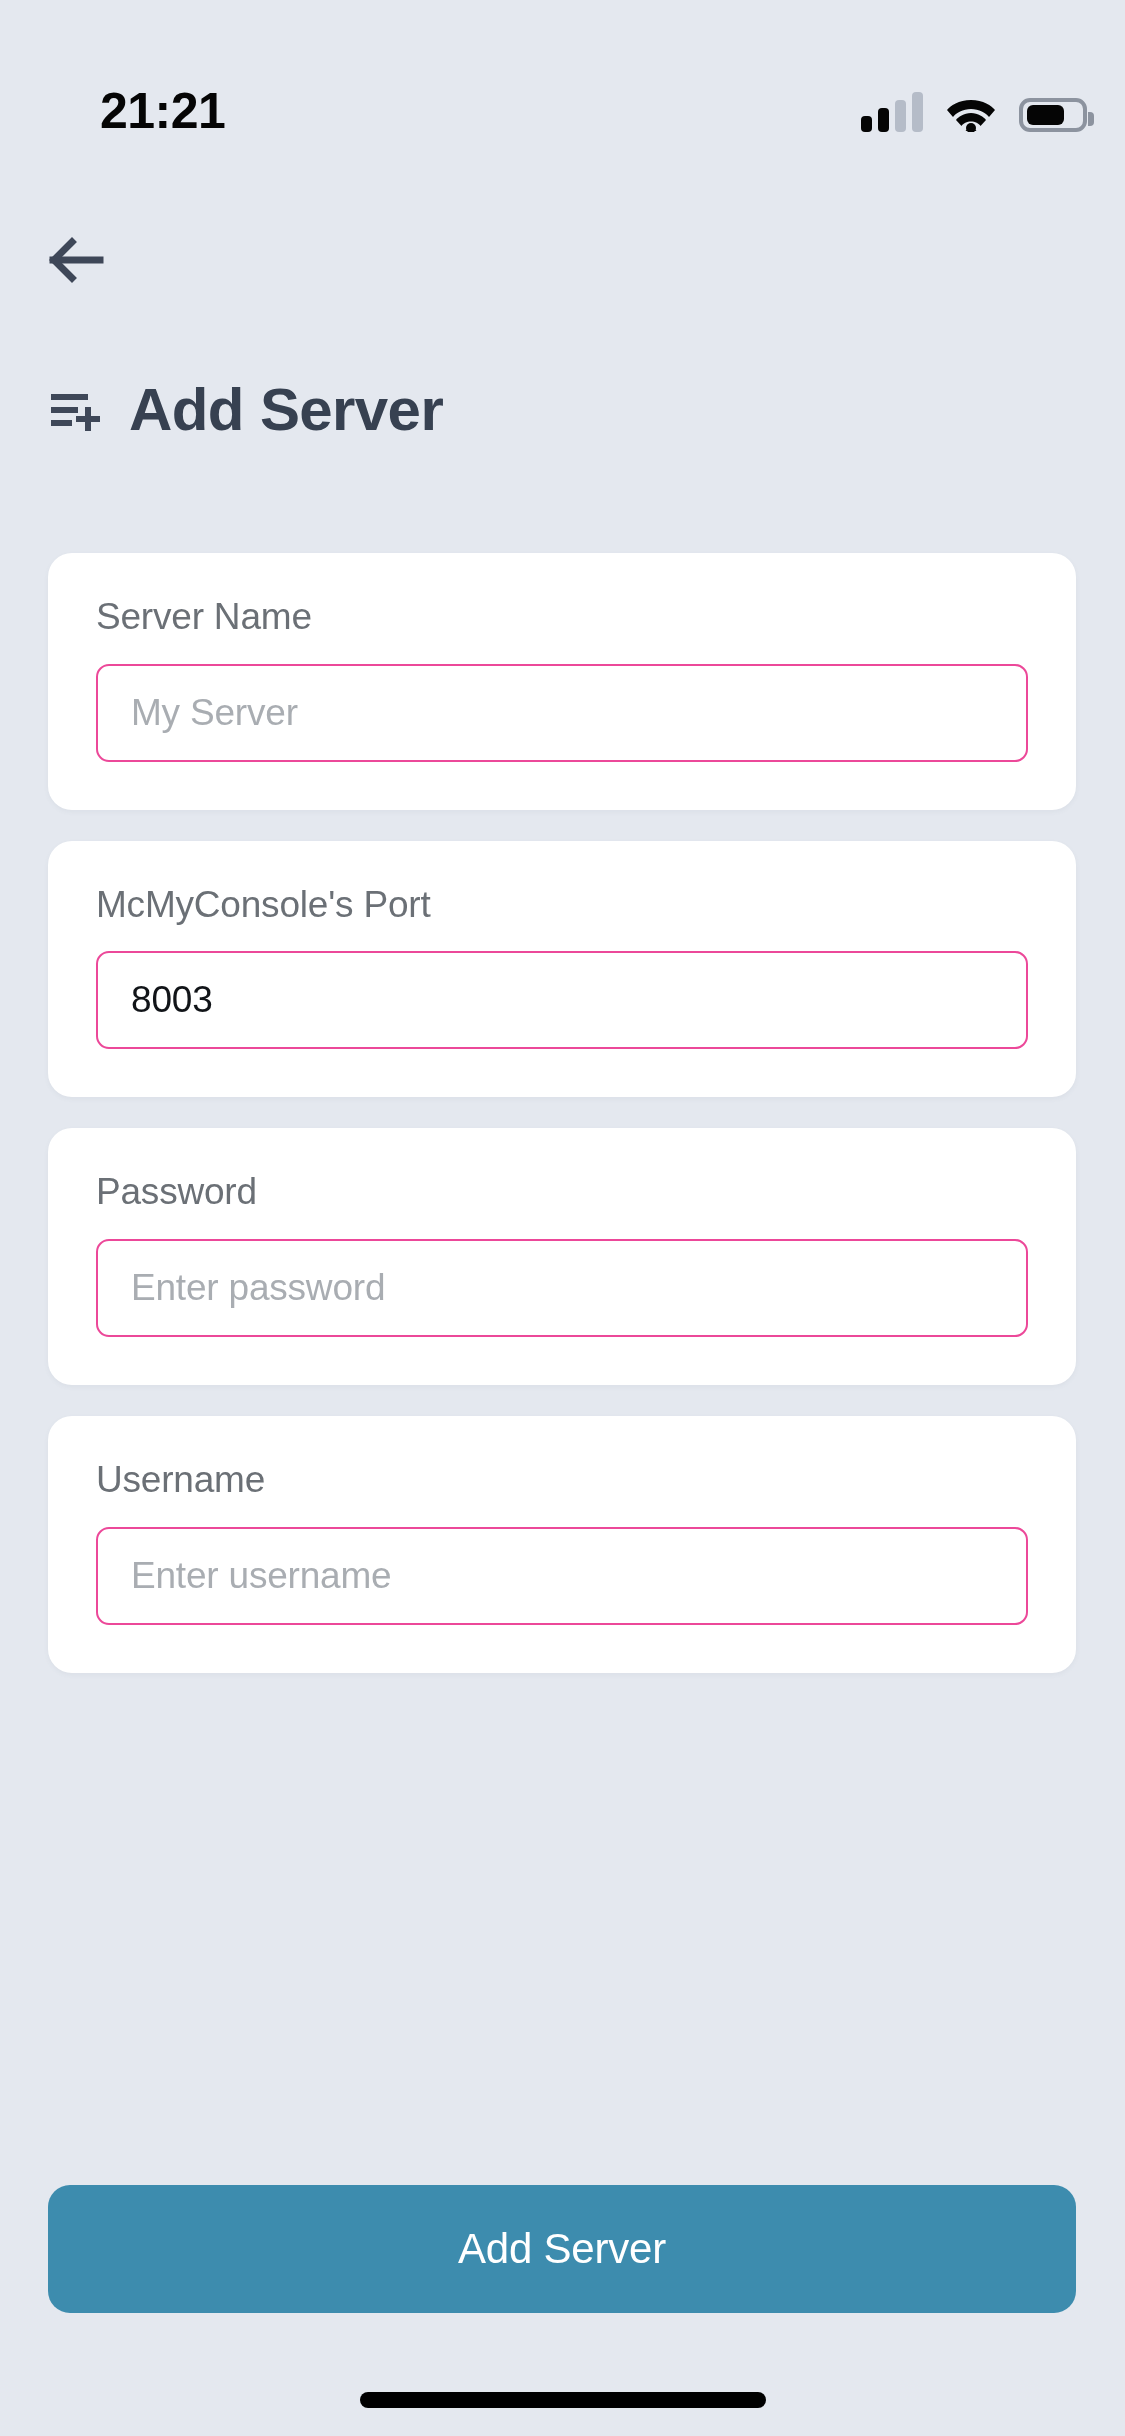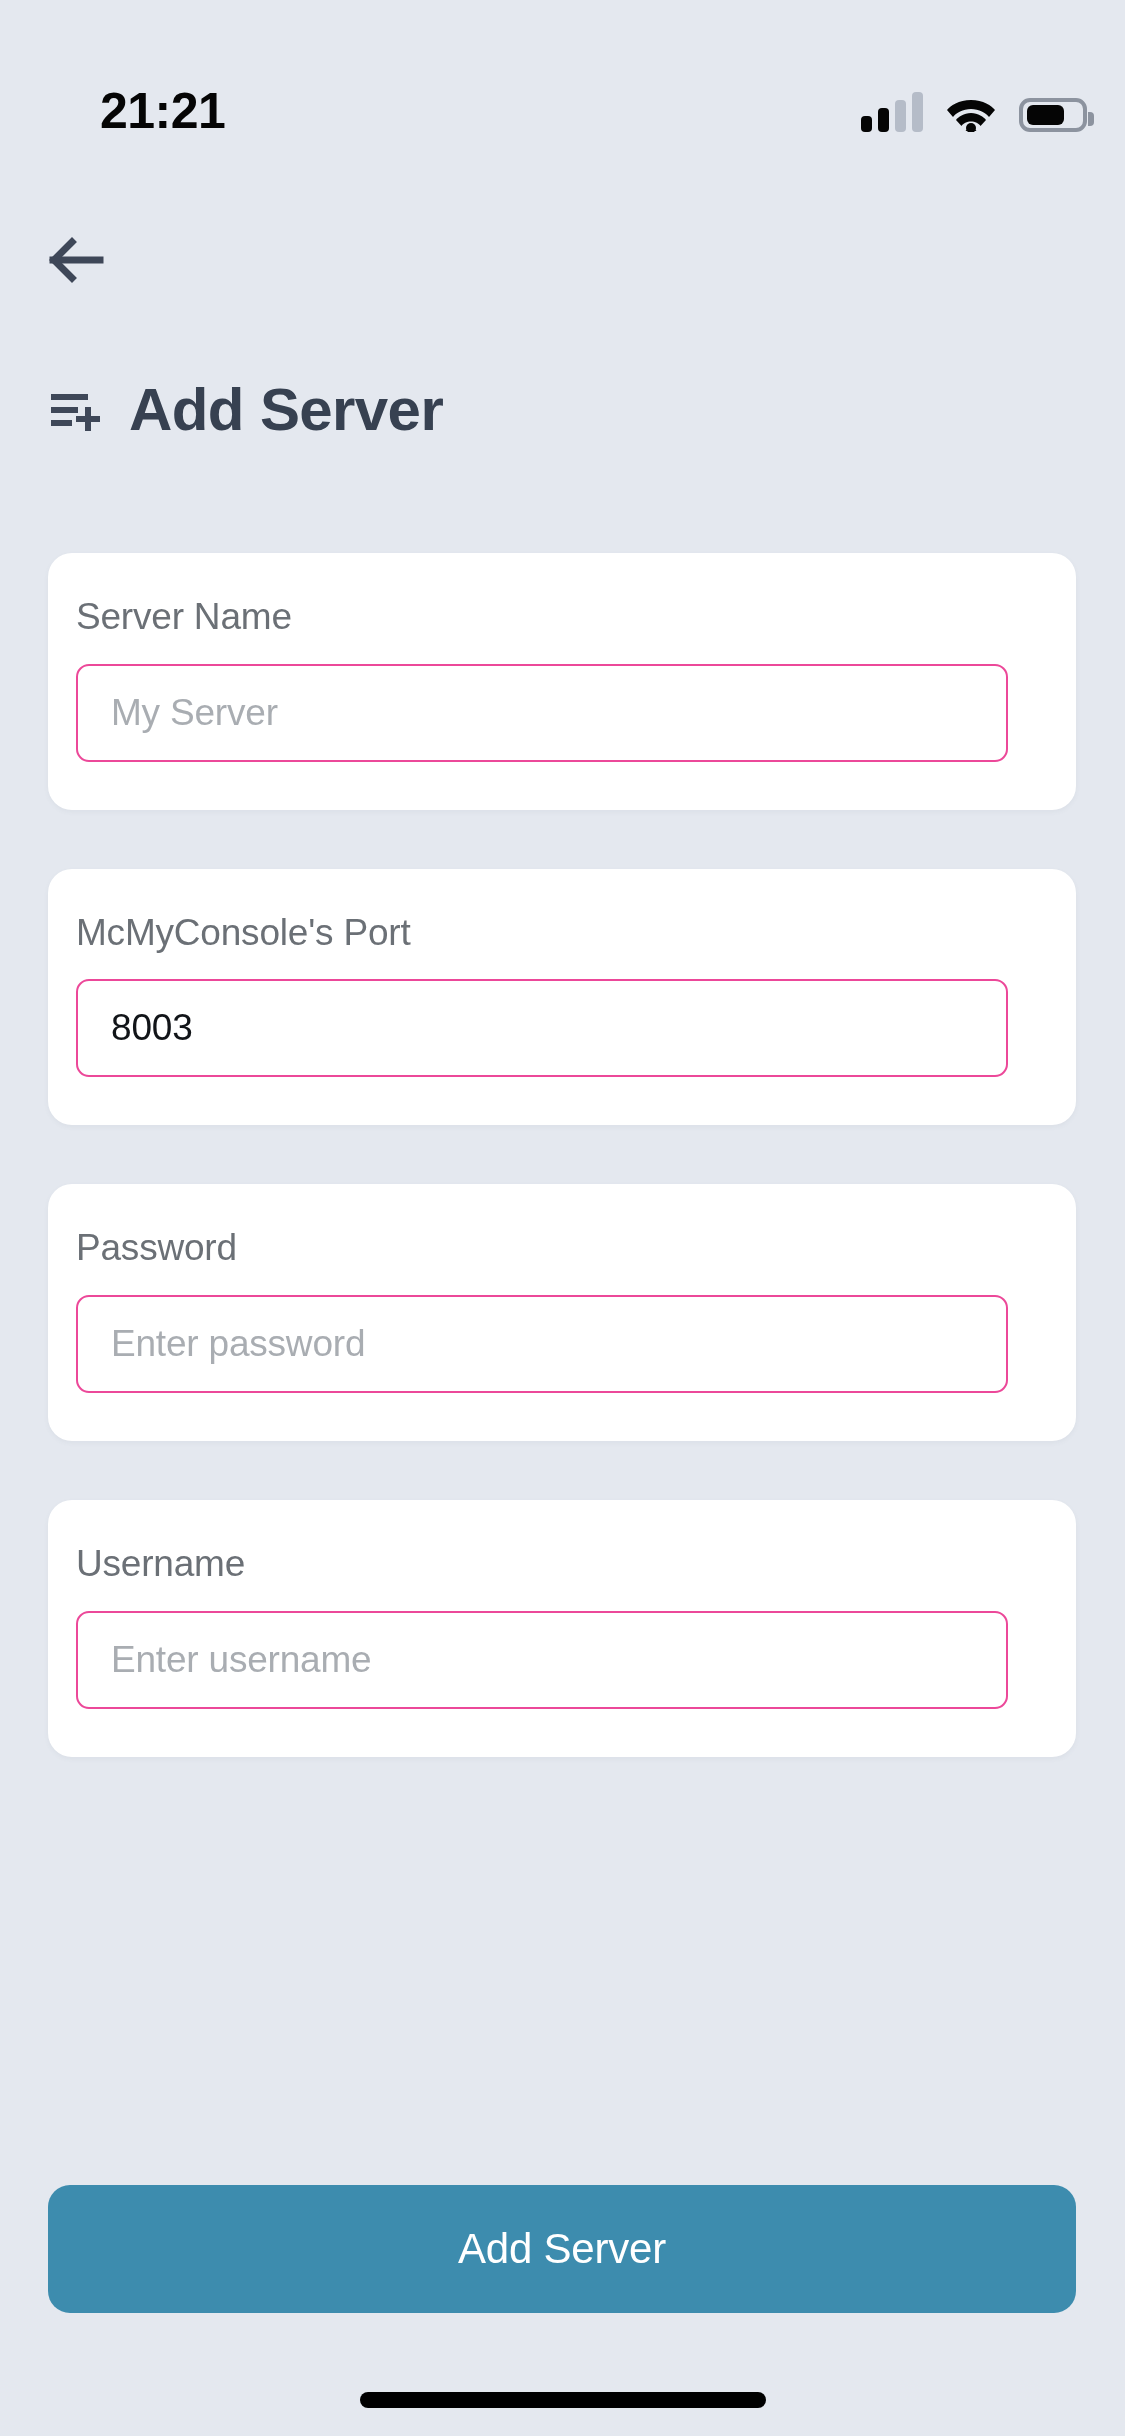--- a/index.html
+++ b/index.html
@@ -73,22 +73,22 @@
   }
 
   
   .form {
     position:absolute; top:553px; left:48px;
     width:1028px;
   }
   .card {
     background:#ffffff;
     border-radius:24px;
-    padding:44px 48px 48px 28px;
-    margin-bottom:59px;
+    padding:44px 48px 48px 48px;
+    margin-bottom:31px;
     box-shadow:0 2px 5px rgba(80,95,120,0.06);
   }
   .field-label {
     font-size:37px; color:#6b7076;
     line-height:1.1; margin-bottom:26px;
     letter-spacing:-0.2px;
   }
   .field-input {
     width:932px; height:98px;
     border:2px solid #ec4899;

